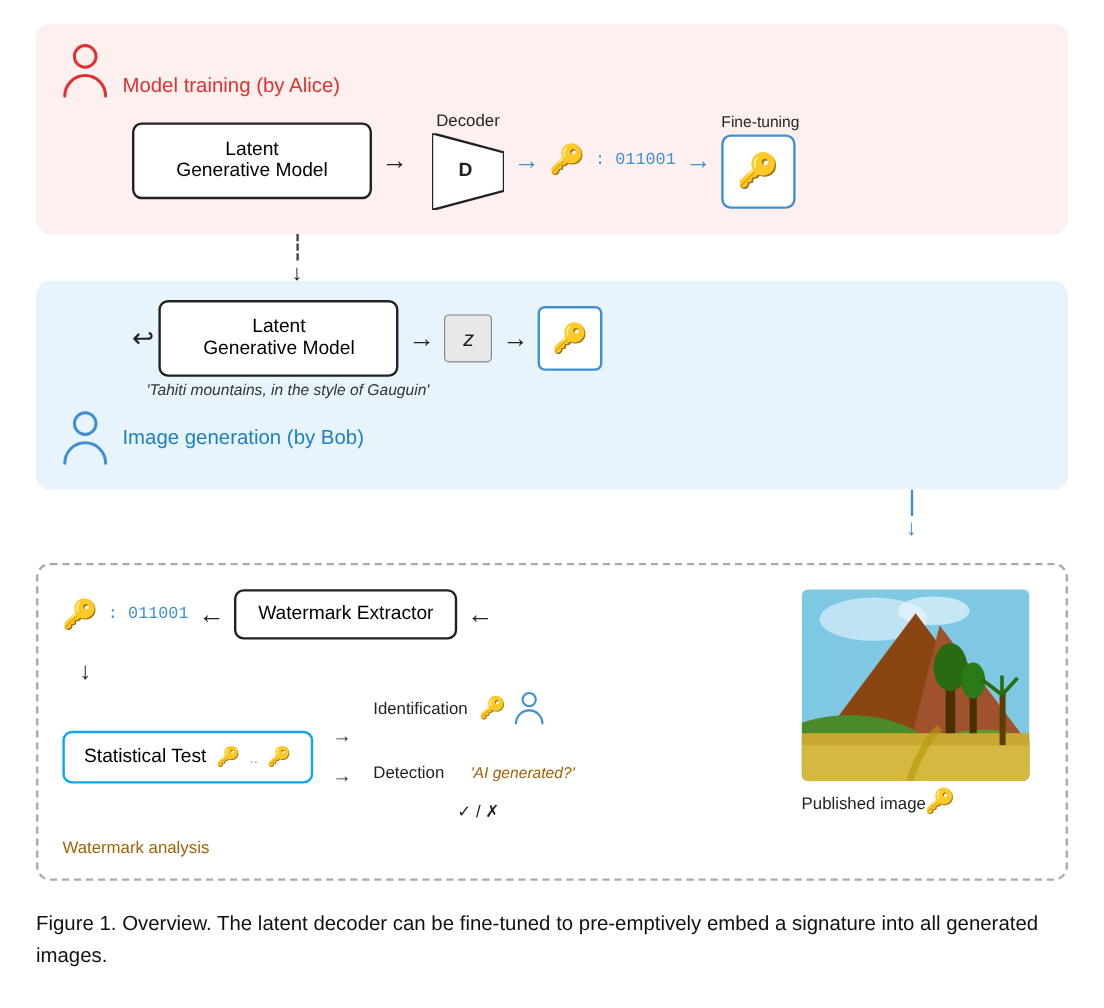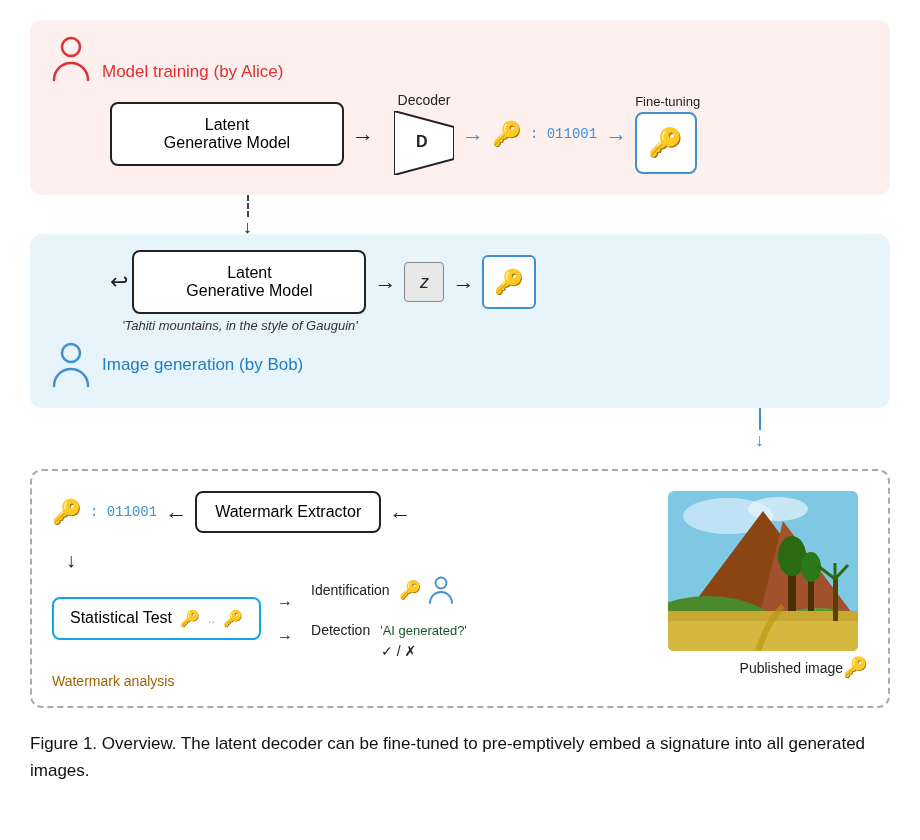--- a/index.html
+++ b/index.html
@@ -76,21 +76,21 @@
       border-radius: 8px;
       background: #fff;
       padding: 10px 18px;
       text-align: center;
       font-family: Arial, sans-serif;
       font-size: 16px;
       font-weight: 500;
     }
 
     .box-latent {
-      width: 234px;
+      width: 200px;
       min-height: 64px;
       display: flex;
       align-items: center;
       justify-content: center;
     }
 
     
     .decoder-wrap {
       display: flex;
       flex-direction: column;
@@ -249,21 +249,21 @@
     .stat-test-row {
       display: flex;
       align-items: center;
       gap: 10px;
       margin-top: 4px;
     }
 
     .outcome-col {
       display: flex;
       flex-direction: column;
-      gap: 18px;
+      gap: 31px;
       margin-left: 8px;
     }
 
     .outcome-label {
       font-family: Arial, sans-serif;
       font-size: 14px;
       color: #222;
       display: flex;
       align-items: center;
       gap: 6px;
@@ -471,21 +471,21 @@
                 <span style="font-size:18px;color:#4090d0;margin-left:4px;">🔑</span>
 
                 <svg width="26" height="28" viewBox="0 0 26 28" fill="none" xmlns="http://www.w3.org/2000/svg">
                   <circle cx="13" cy="7" r="5.5" stroke="#4090d0" stroke-width="1.8" fill="none"></circle>
                   <path d="M2 27c0-6.1 4.9-11 11-11s11 4.9 11 11" stroke="#4090d0" stroke-width="1.8" fill="none" stroke-linecap="round"></path>
                 </svg>
               </div>
 
               <div class="outcome-label">
                 <span>Detection</span>
-                <span style="font-family:Arial;font-size:13px;color:#14532d;margin-left:4px;">'AI generated?'</span>
+                <span style="font-family:Arial;font-size:13px;font-style:italic;color:#a16207;margin-left:16px;">'AI generated?'</span>
                 <br>
               </div>
 
               <div style="margin-top:-14px;margin-left:70px;">
                 <span style="font-family:Arial;font-size:14px;color:#222;">✓ / ✗</span>
               </div>
             </div>
 
           </div>
 
@@ -521,21 +521,21 @@
 
               <rect x="165" y="85" width="5" height="45" fill="#5a4000"></rect>
               <line x1="167" y1="88" x2="150" y2="75" stroke="#2a6a10" stroke-width="3"></line>
               <line x1="167" y1="88" x2="180" y2="74" stroke="#2a6a10" stroke-width="3"></line>
               <line x1="167" y1="88" x2="167" y2="72" stroke="#2a6a10" stroke-width="3"></line>
 
               <path d="M90 160 Q100 130 115 115" stroke="#b8960a" stroke-width="6" fill="none" opacity="0.6"></path>
             </svg>
           </div>
 
-          <div style="display:flex;align-items:center;justify-content:flex-end;">
+          <div style="display:flex;align-items:center;justify-content:flex-start;">
             <span class="published-label">Published image</span>
 
             <span style="font-size:20px;color:#4090d0;margin-top:4px;">🔑</span>
           </div>
 
         </div>
 
       </div>
 
     </div>

